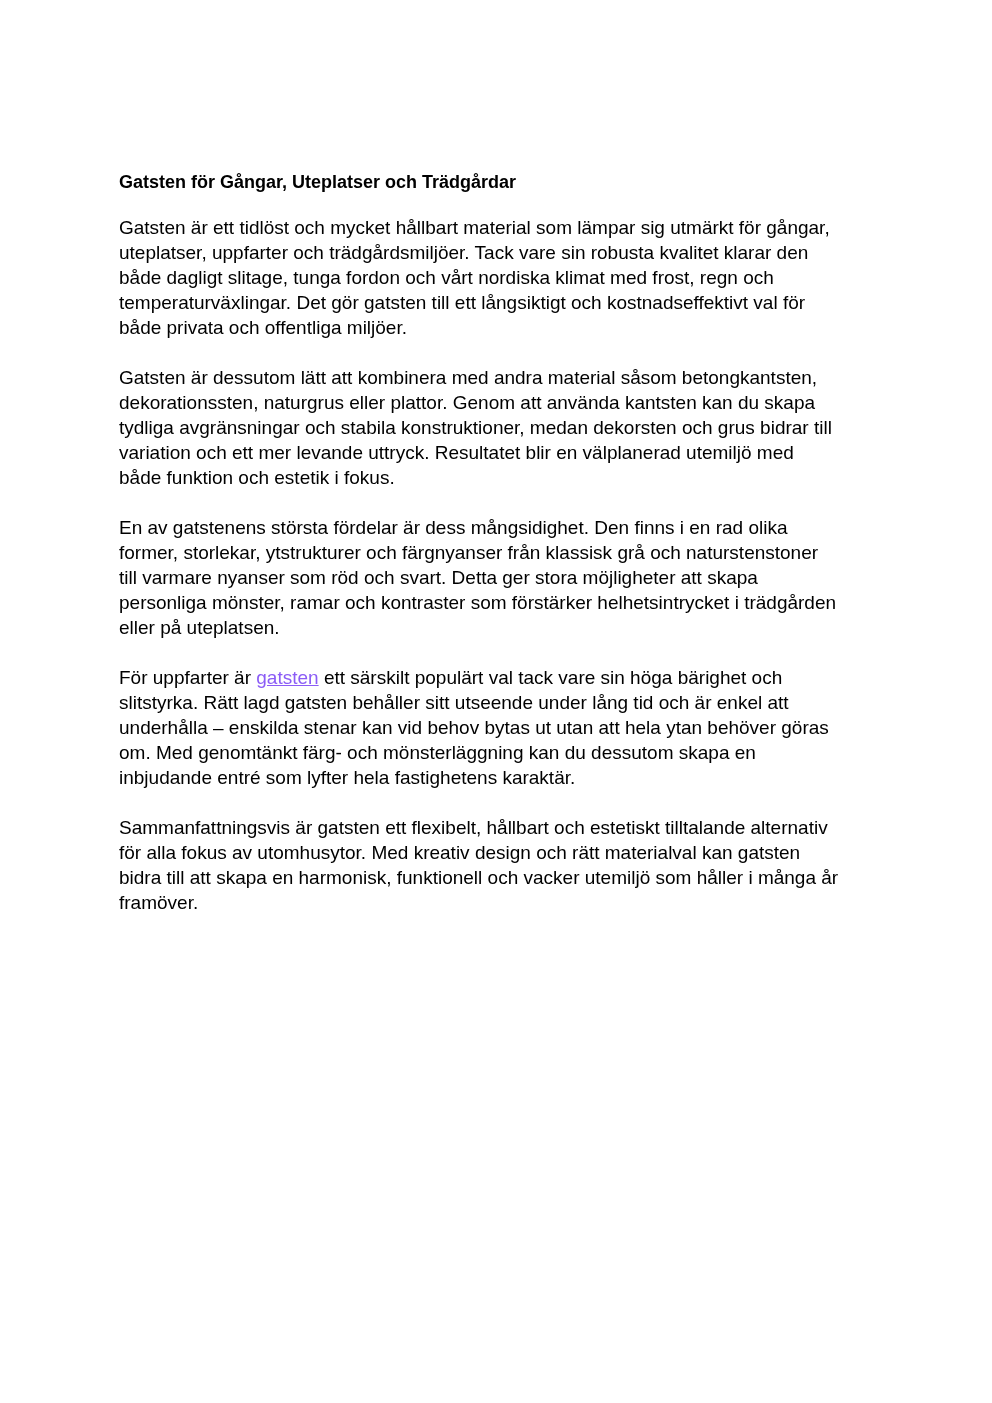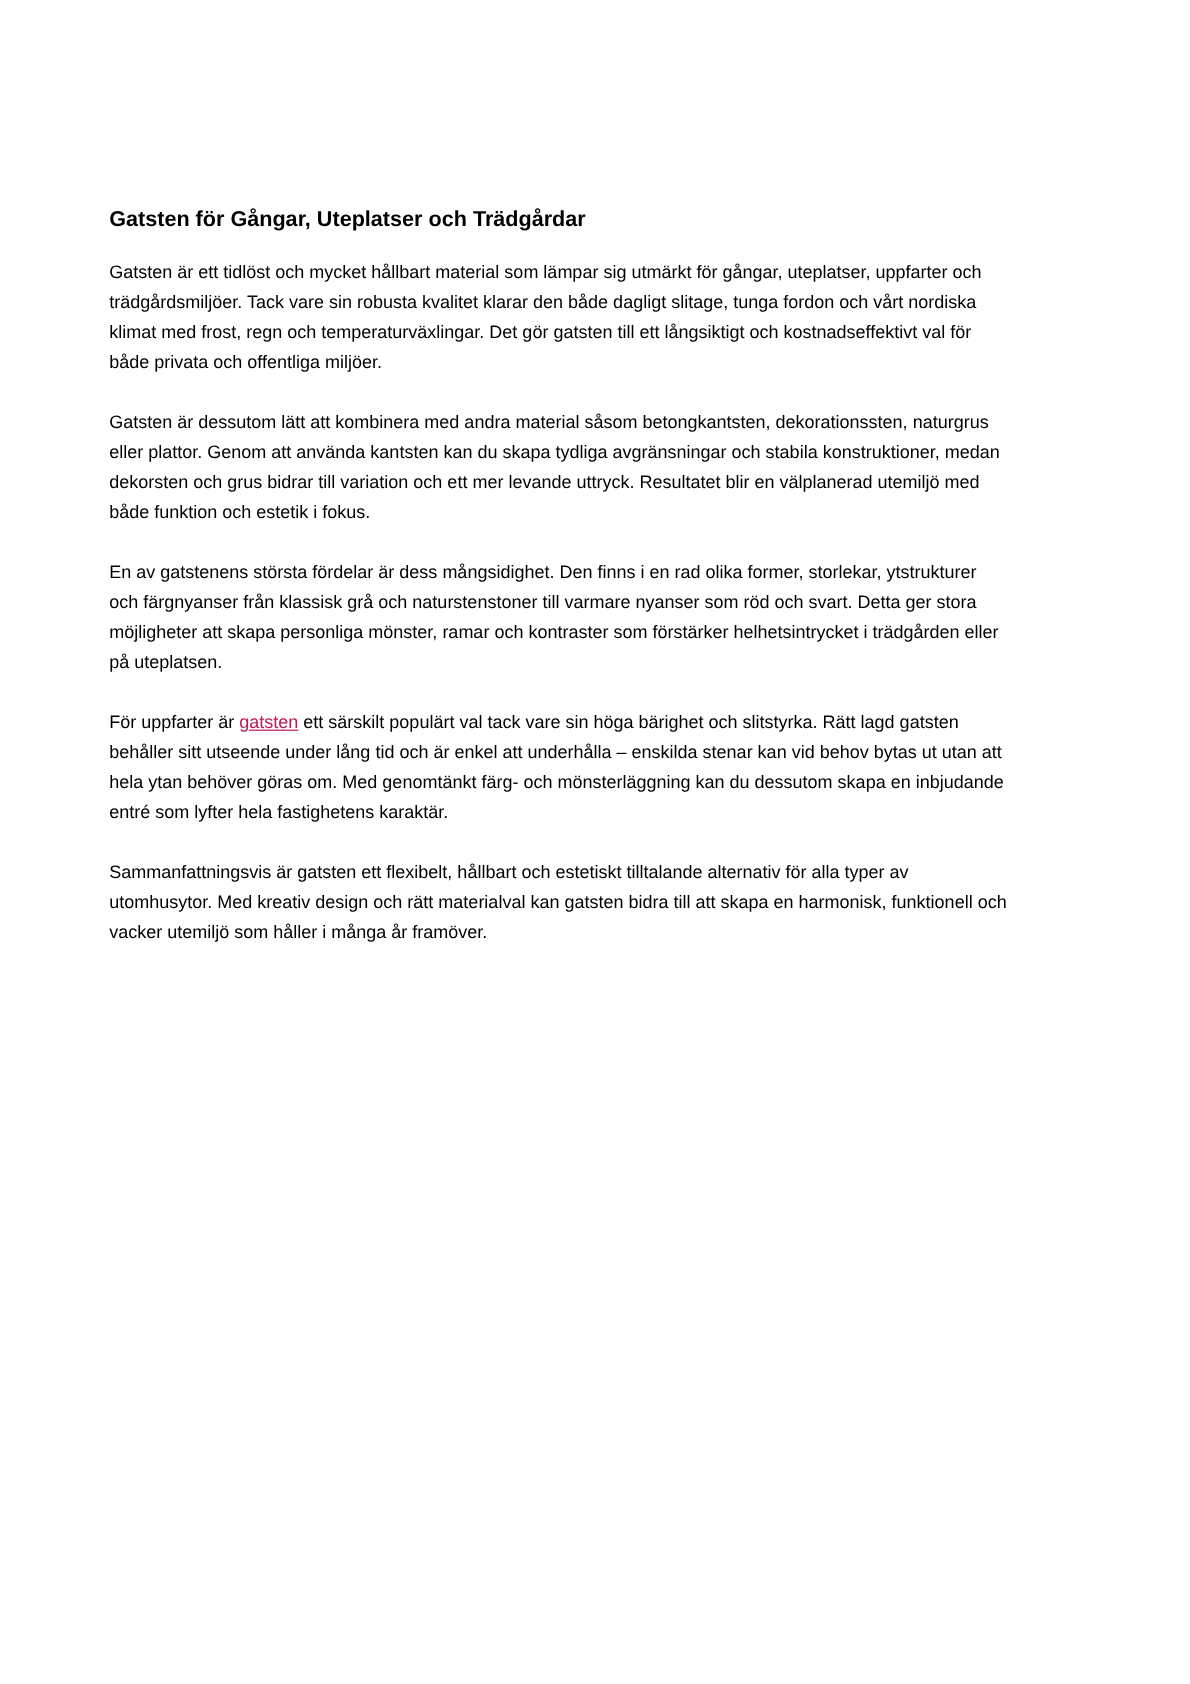--- a/index.html
+++ b/index.html
@@ -11,52 +11,52 @@
     width: 992px;
     height: 1403px;
     font-family: "Liberation Sans", "DejaVu Sans", sans-serif;
     color: #000000;
     overflow: hidden;
   }
   .page {
     box-sizing: border-box;
     width: 960px;
     height: 1403px;
-    padding: 170px 119px 0 91px;
+    padding: 170px 119px 0 119px;
     background: #ffffff;
   }
   .doc-heading {
     font-size: 18px;
     line-height: 25px;
     font-weight: bold;
     margin: 0 0 20px 0;
     color: #000000;
   }
   .doc-paragraph {
-    font-size: 15px;
+    font-size: 19px;
     line-height: 25px;
     margin: 3px 0 25px 0;
     color: #000000;
   }
   .doc-link {
-    color: #be185d;
+    color: #8b5cf6;
     text-decoration: underline;
     cursor: pointer;
   }
 </style>
 </head>
 <body>
 
 <div class="page">
 
   <h1 class="doc-heading">Gatsten för Gångar, Uteplatser och Trädgårdar</h1>
 
   <p class="doc-paragraph">Gatsten är ett tidlöst och mycket hållbart material som lämpar sig utmärkt för gångar, uteplatser, uppfarter och trädgårdsmiljöer. Tack vare sin robusta kvalitet klarar den både dagligt slitage, tunga fordon och vårt nordiska klimat med frost, regn och temperaturväxlingar. Det gör gatsten till ett långsiktigt och kostnadseffektivt val för både privata och offentliga miljöer.</p>
 
   <p class="doc-paragraph">Gatsten är dessutom lätt att kombinera med andra material såsom betongkantsten, dekorationssten, naturgrus eller plattor. Genom att använda kantsten kan du skapa tydliga avgränsningar och stabila konstruktioner, medan dekorsten och grus bidrar till variation och ett mer levande uttryck. Resultatet blir en välplanerad utemiljö med både funktion och estetik i fokus.</p>
 
   <p class="doc-paragraph">En av gatstenens största fördelar är dess mångsidighet. Den finns i en rad olika former, storlekar, ytstrukturer och färgnyanser från klassisk grå och naturstenstoner till varmare nyanser som röd och svart. Detta ger stora möjligheter att skapa personliga mönster, ramar och kontraster som förstärker helhetsintrycket i trädgården eller på uteplatsen.</p>
 
   <p class="doc-paragraph"><span>För uppfarter är </span><a class="doc-link" href="#">gatsten</a><span> ett särskilt populärt val tack vare sin höga bärighet och slitstyrka. Rätt lagd gatsten behåller sitt utseende under lång tid och är enkel att underhålla – enskilda stenar kan vid behov bytas ut utan att hela ytan behöver göras om. Med genomtänkt färg- och mönsterläggning kan du dessutom skapa en inbjudande entré som lyfter hela fastighetens karaktär.</span></p>
 
-  <p class="doc-paragraph">Sammanfattningsvis är gatsten ett flexibelt, hållbart och estetiskt tilltalande alternativ för alla typer av utomhusytor. Med kreativ design och rätt materialval kan gatsten bidra till att skapa en harmonisk, funktionell och vacker utemiljö som håller i många år framöver.</p>
+  <p class="doc-paragraph">Sammanfattningsvis är gatsten ett flexibelt, hållbart och estetiskt tilltalande alternativ för alla fokus av utomhusytor. Med kreativ design och rätt materialval kan gatsten bidra till att skapa en harmonisk, funktionell och vacker utemiljö som håller i många år framöver.</p>
 
 </div>
 
 </body></html>

